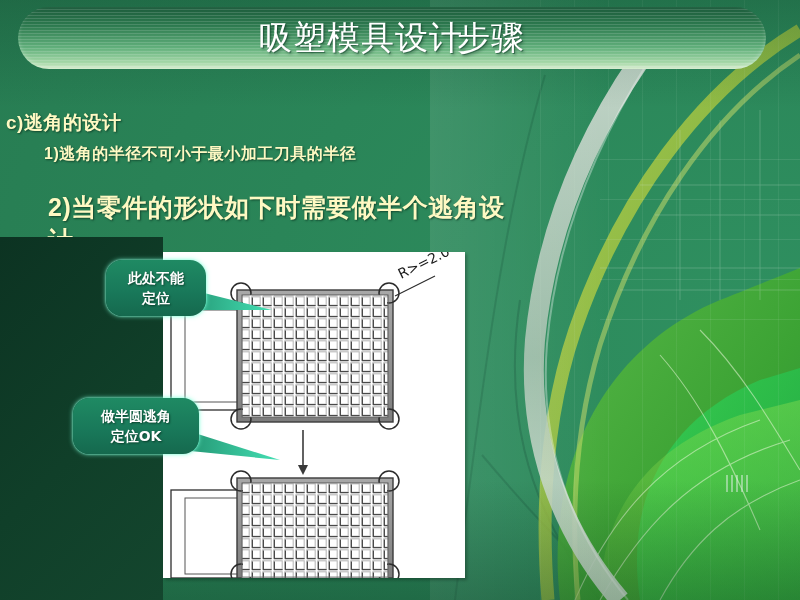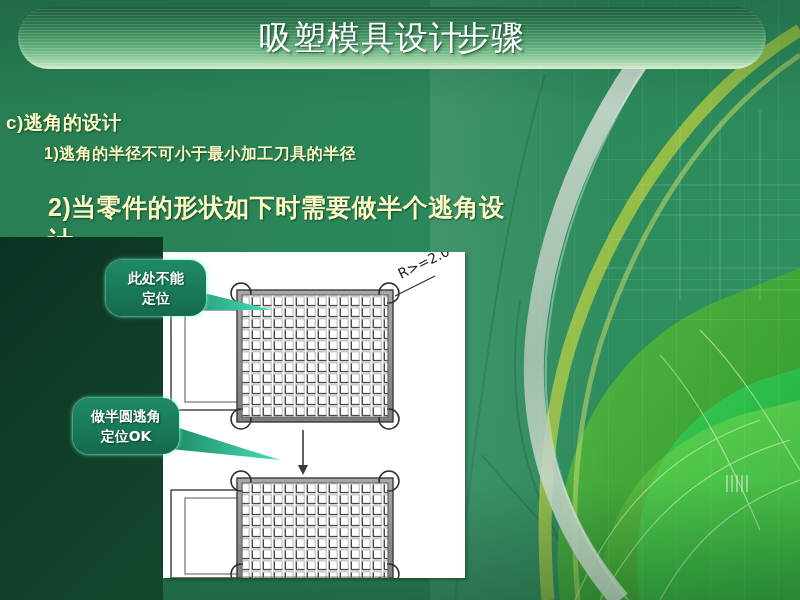--- a/index.html
+++ b/index.html
@@ -154,21 +154,21 @@
     text-align: center;
     display: flex;
     flex-direction: column;
     align-items: center;
     justify-content: center;
     line-height: 1.45;
     text-shadow: 1px 1px 2px rgba(5,40,25,0.7);
     z-index: 5;
   }
   #callout-1 { left: 78px; top: 260px; width: 100px; height: 56px; margin-left: 28px; }
-  #callout-2 { left: 73px; top: 398px; width: 106px; height: 56px; }
+  #callout-2 { left: 73px; top: 398px; width: 126px; height: 56px; }
   .tail-svg {
     position: absolute;
     z-index: 4;
     pointer-events: none;
   }
 </style>
 </head>
 <body>
 
 <div id="slide">

